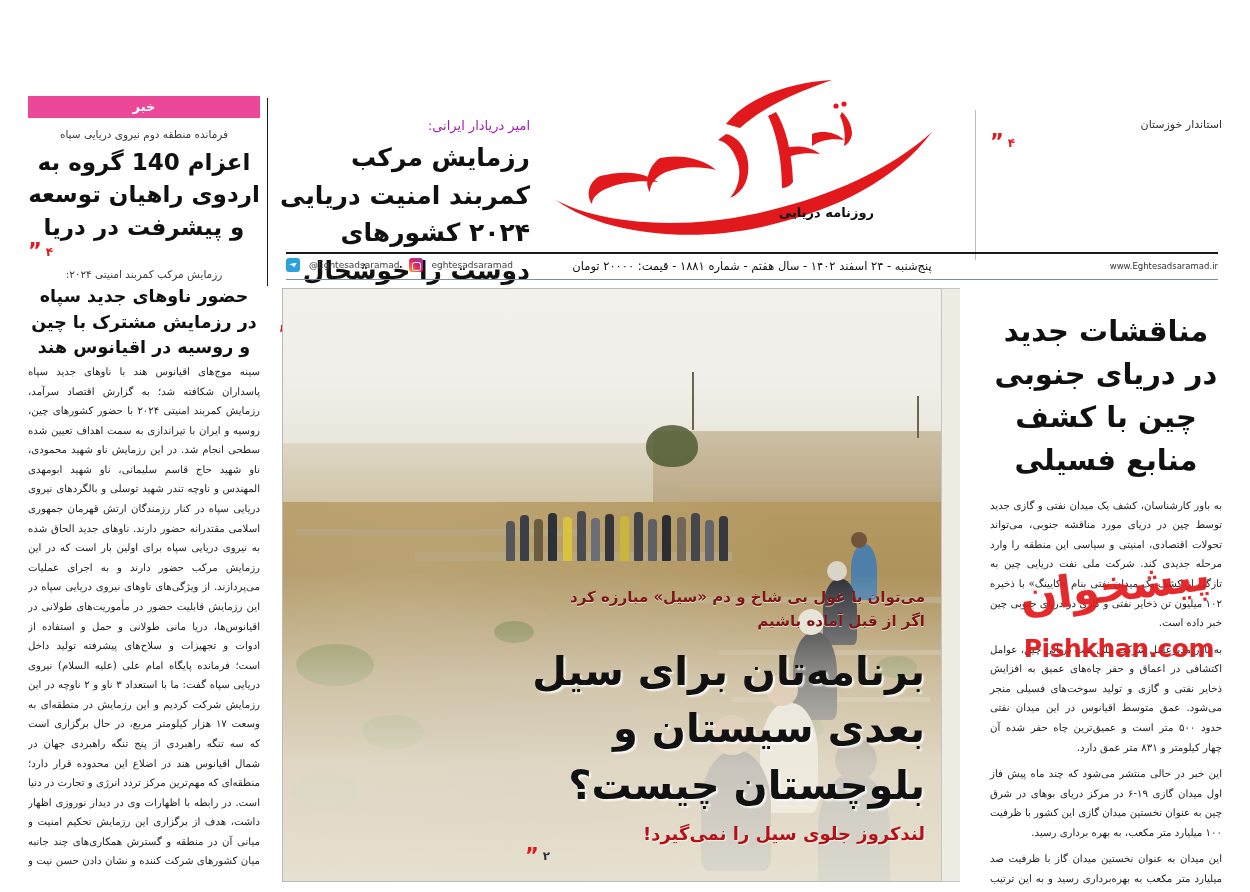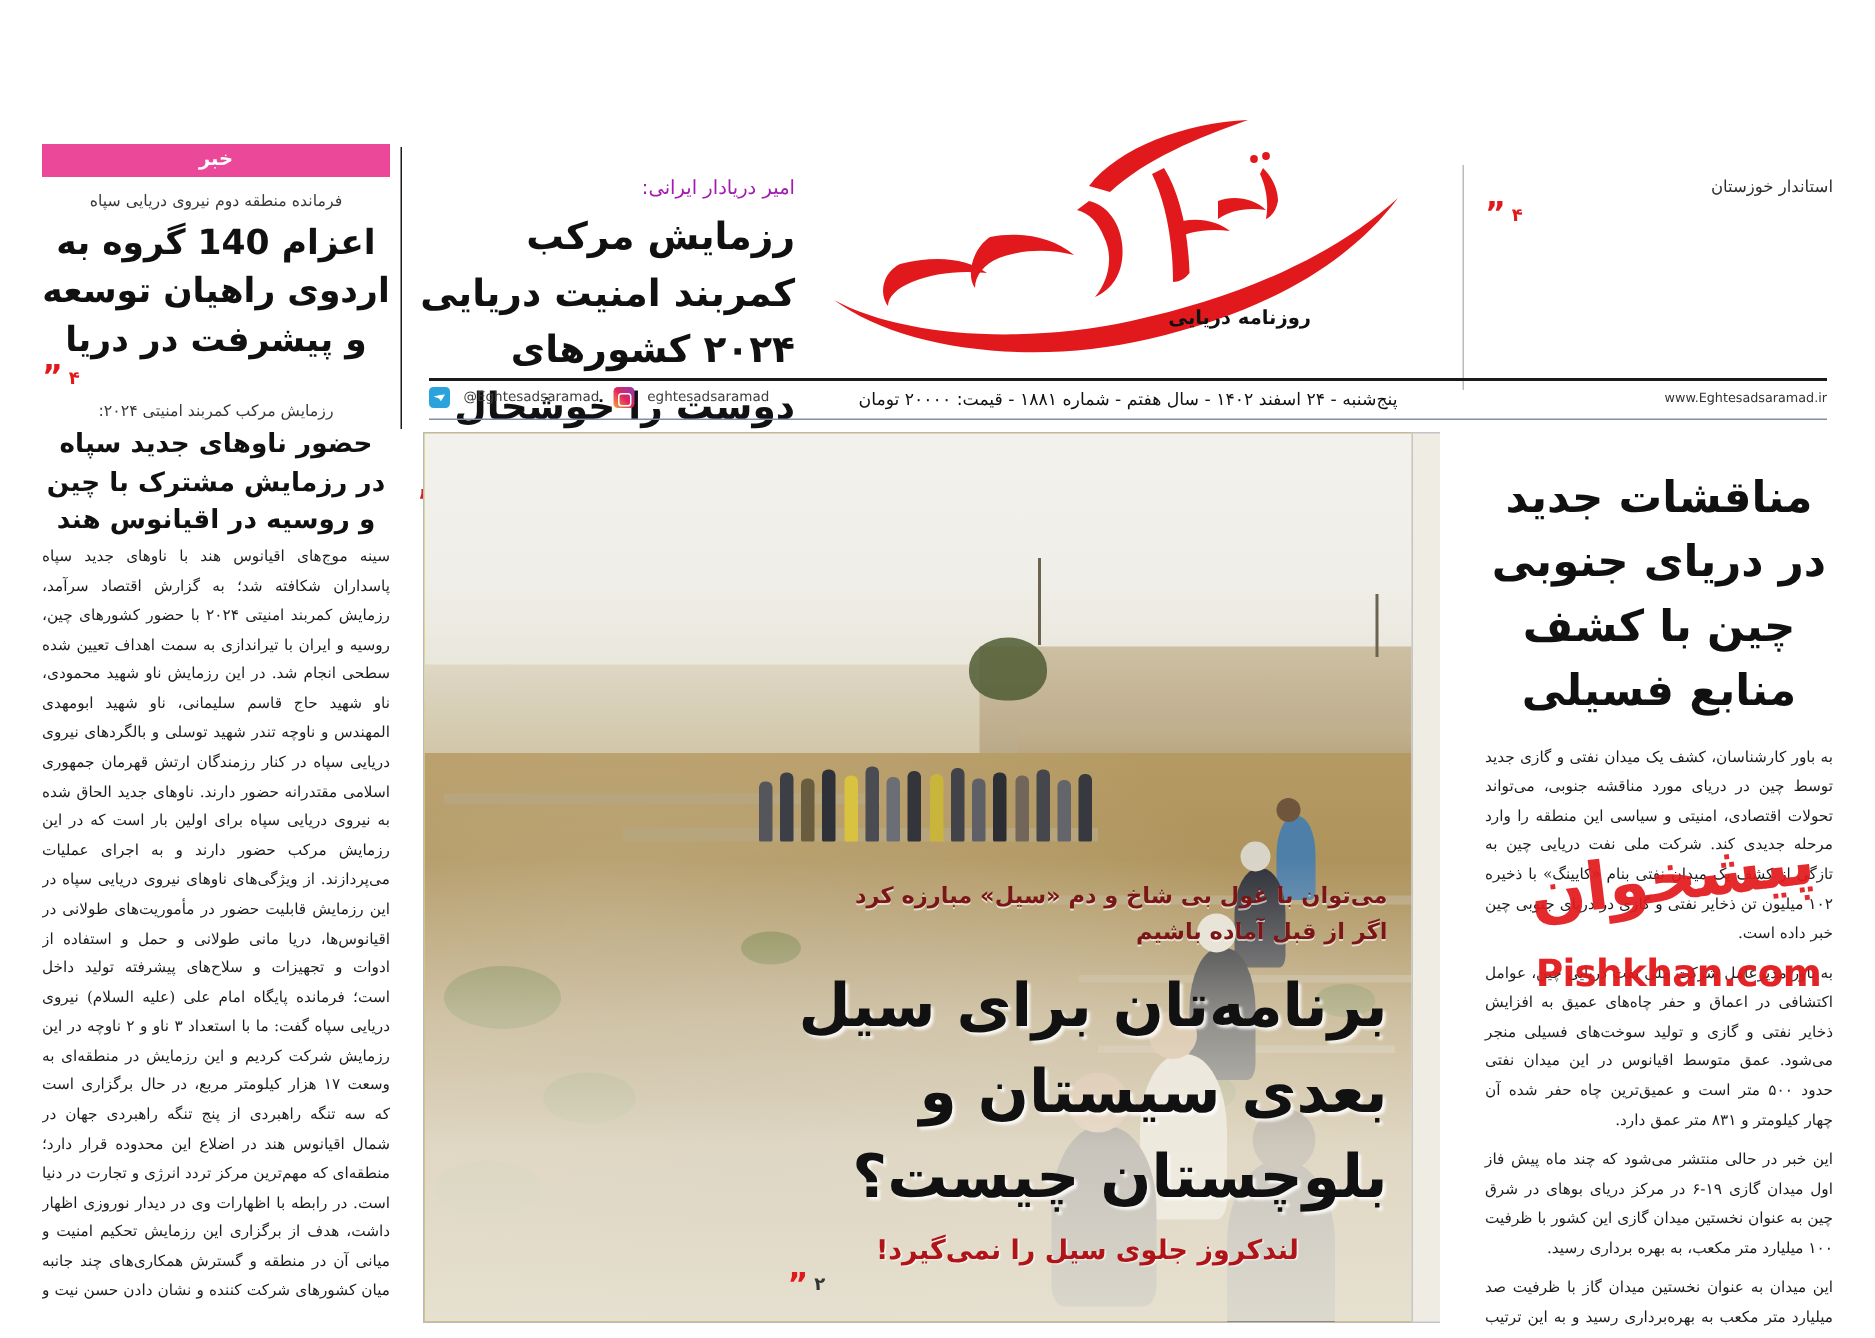--- a/index.html
+++ b/index.html
@@ -147,21 +147,20 @@
     text-shadow:0 1px 0 rgba(255,255,255,.6);
   }
   .pt-head{
     font-size:40px;font-weight:bold;color:#111;line-height:1.42;margin-top:10px;
     letter-spacing:-1px;
     text-shadow:2px 2px 2px rgba(255,255,255,.85);
   }
   .pt-sub{
     font-size:18px;font-weight:bold;color:#b01418;margin-top:10px;
     text-shadow:1px 1px 1px rgba(255,255,255,.8);
-    text-align:center;
   }
   .pt-page{display:flex;gap:4px;align-items:flex-end;direction:ltr;margin-top:6px;}
   .pt-page .num{font-size:12px;font-weight:bold;color:#333;line-height:1;}
 
   
   .left-body{
     position:absolute;left:28px;top:362px;width:232px;height:512px;
     direction:rtl;text-align:justify;
     font-size:10.2px;line-height:1.92;color:#1d1d1d;
     font-family:"DejaVu Serif","Liberation Serif",serif;

